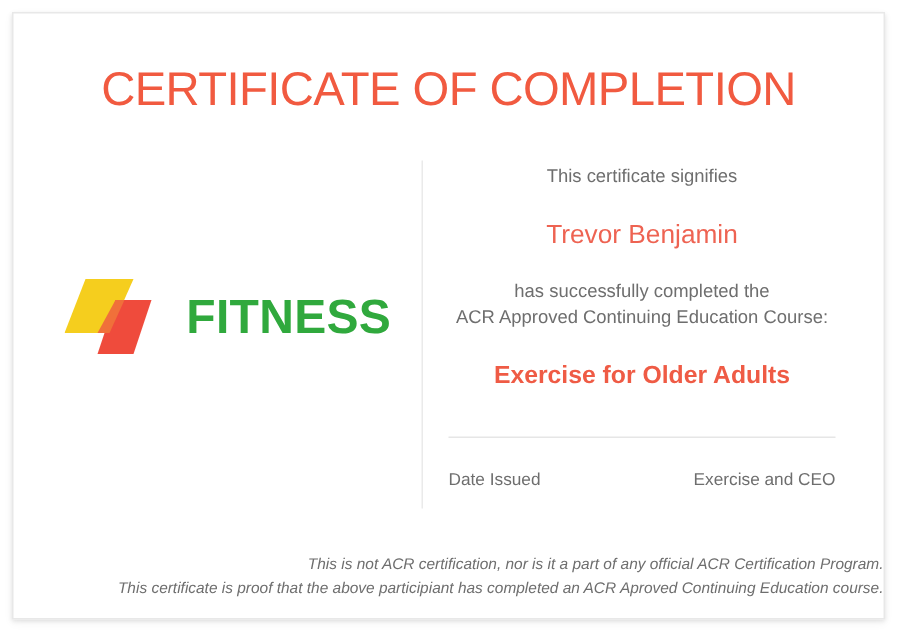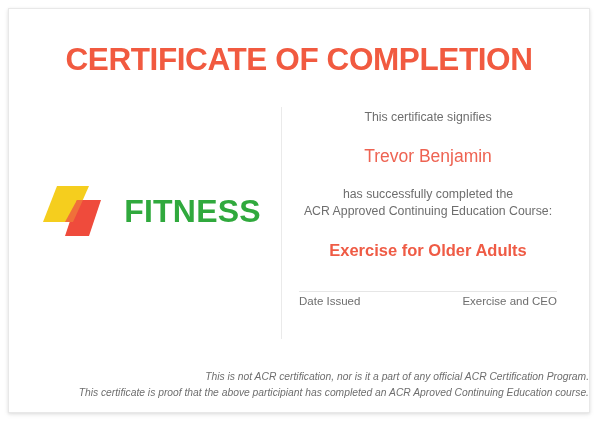--- a/index.html
+++ b/index.html
@@ -26,21 +26,21 @@
   }
 
   
   #cert-title {
     position: absolute;
     left: 0;
     top: 32px;
     width: 100%;
     text-align: center;
     font-size: 31.5px;
-    font-weight: bold;
+    font-weight: normal;
     letter-spacing: -0.4px;
     color: #f15a40;
     font-family: "Liberation Sans", sans-serif;
   }
 
   
   #vertical-divider {
     position: absolute;
     left: 272px;
     top: 98px;
@@ -120,21 +120,21 @@
     padding-bottom: 6px;
   }
   #sig-rule {
     height: 1px;
     background: #e6e6e6;
     width: 100%;
   }
   #sig-labels {
     display: flex;
     justify-content: space-between;
-    margin-top: 3px;
+    margin-top: 22px;
     font-size: 11.5px;
     color: #6e6e6e;
   }
 
   
   #footer-note {
     position: absolute;
     left: 0;
     top: 360px;
     width: 100%;

